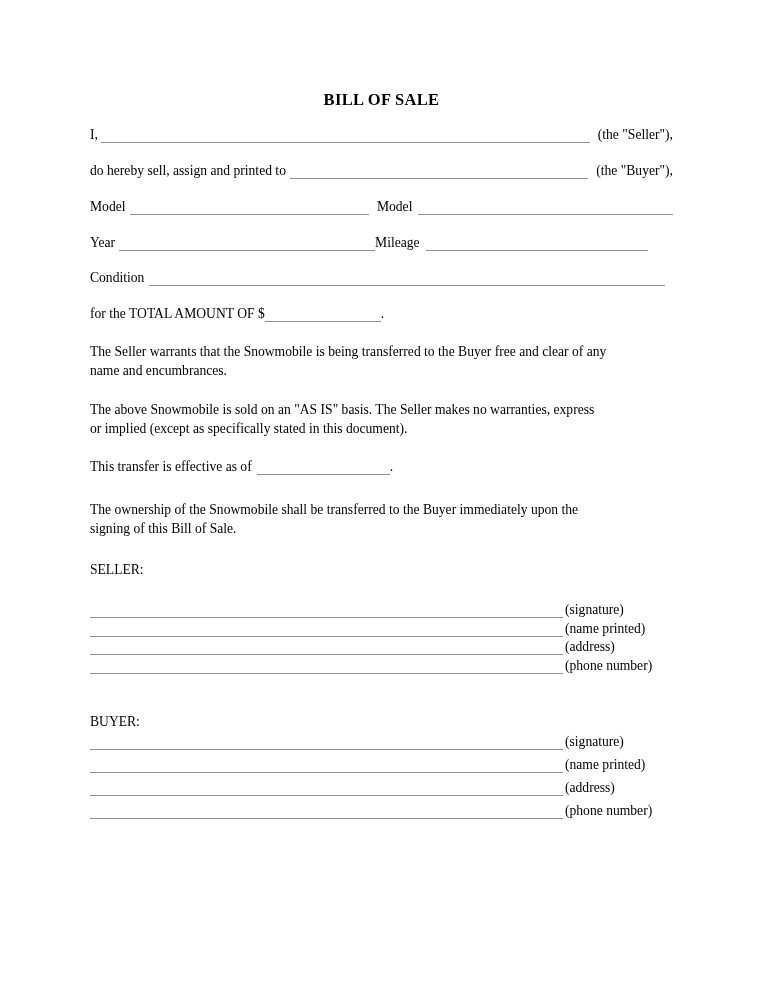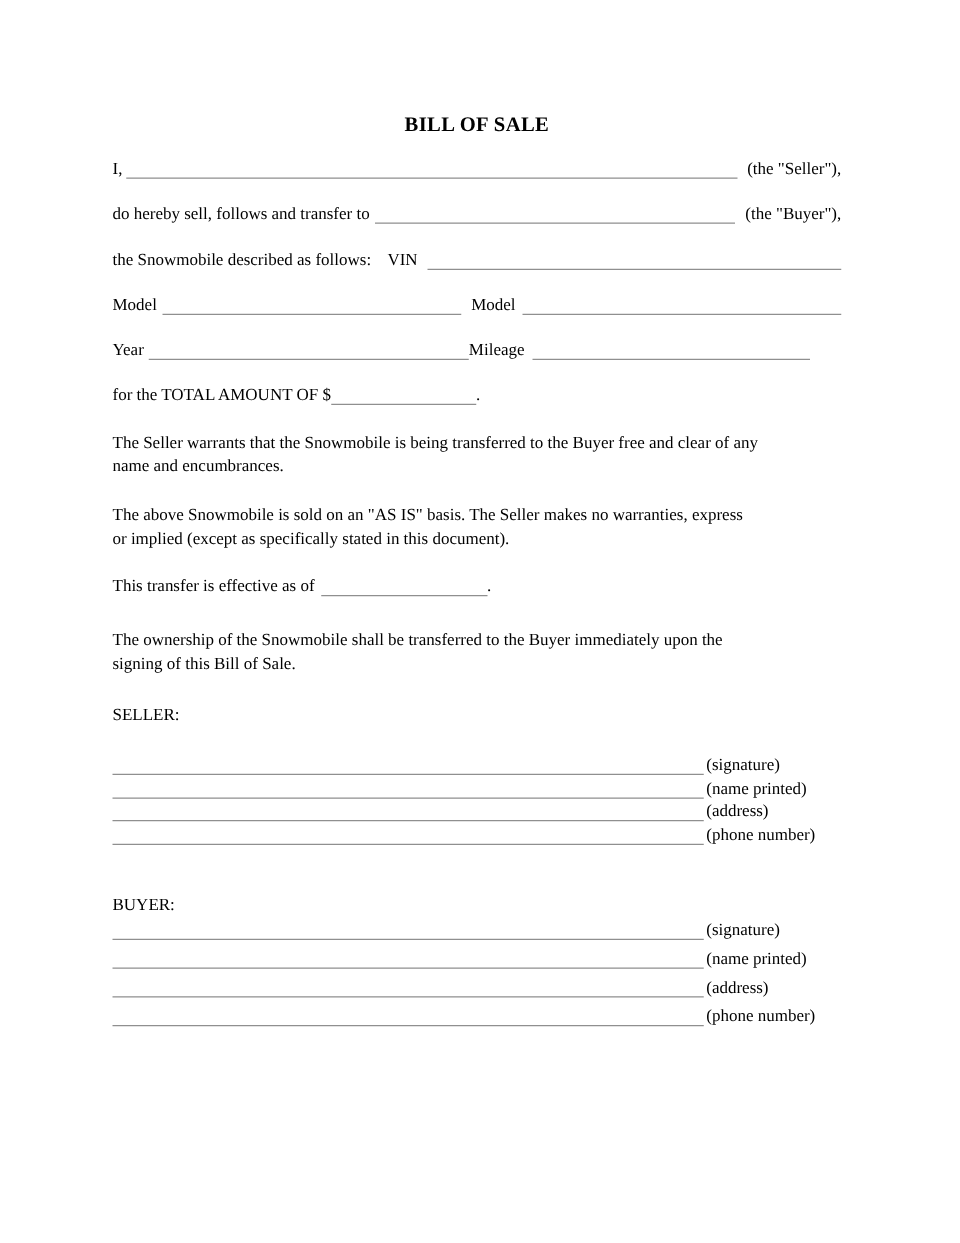--- a/index.html
+++ b/index.html
@@ -89,45 +89,44 @@
 
   <h1 class="doc-title">BILL OF SALE</h1>
 
   <div class="frow mt-row1">
     <span>I,</span>
     <span class="fill grow ml3"></span>
     <span class="ml8">(the "Seller"),</span>
   </div>
 
   <div class="frow mt-row">
-    <span>do hereby sell, follows and transfer to</span>
+    <span>do hereby sell, assign and printed to</span>
     <span class="fill grow ml4"></span>
     <span class="ml8">(the "Buyer"),</span>
   </div>
 
-  <div class="frow mt-vin">
-    <span>the Snowmobile described as follows:</span>
-    <span class="ml13">VIN</span>
-    <span class="fill grow ml8"></span>
-  </div>
 
   <div class="frow mt-row">
     <span>Model</span>
     <span class="fill fill-make ml4"></span>
     <span class="ml8">Model</span>
     <span class="fill fill-model ml6"></span>
   </div>
 
   <div class="frow mt-row pr25">
     <span>Year</span>
     <span class="fill fill-year ml4"></span>
     <span class="ml0">Mileage</span>
     <span class="fill fill-mileage ml6"></span>
   </div>
 
+  <div class="frow mt-cond pr8">
+    <span>Condition</span>
+    <span class="fill grow ml5"></span>
+  </div>
 
   <div class="frow mt-row">
     <span>for the TOTAL AMOUNT OF $</span>
     <span class="fill fill-amount"></span>
     <span>.</span>
   </div>
 
   <div class="para mt-para">
     <span class="pline">The Seller warrants that the Snowmobile is being transferred to the Buyer free and clear of any</span>
     <span class="pline">name and encumbrances.</span>

